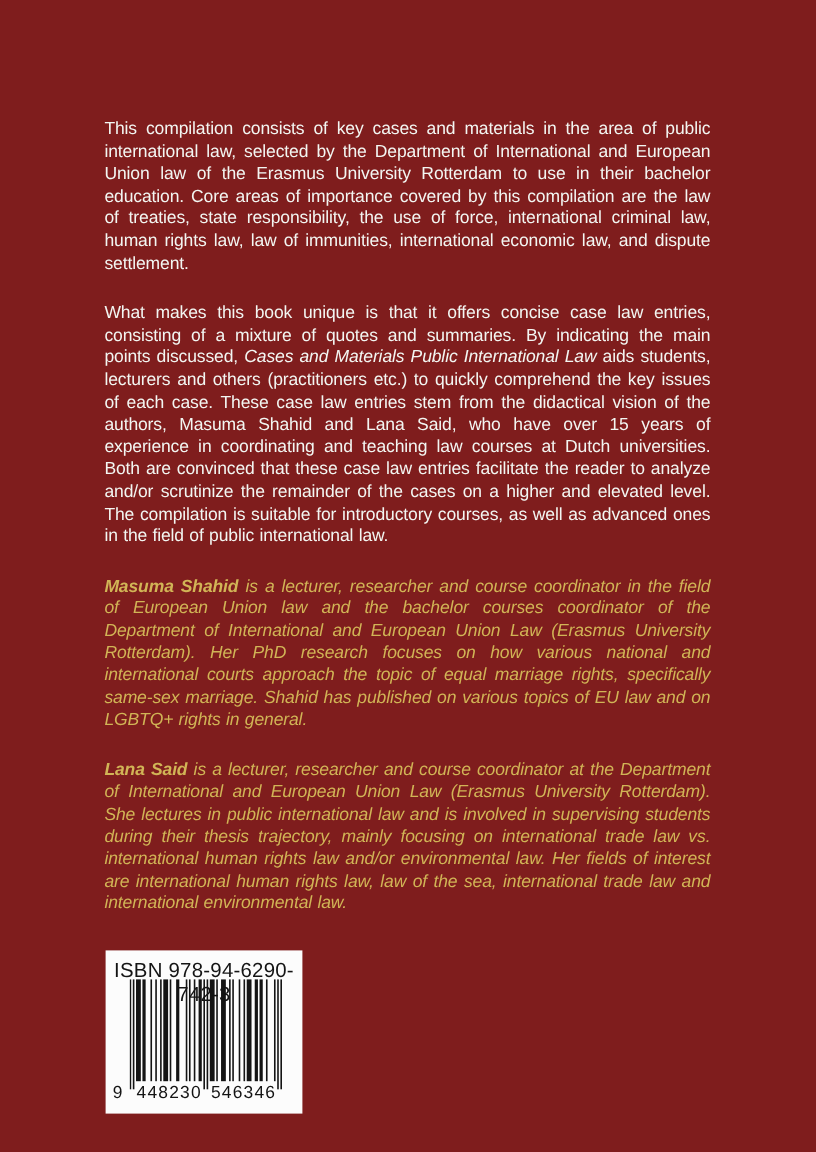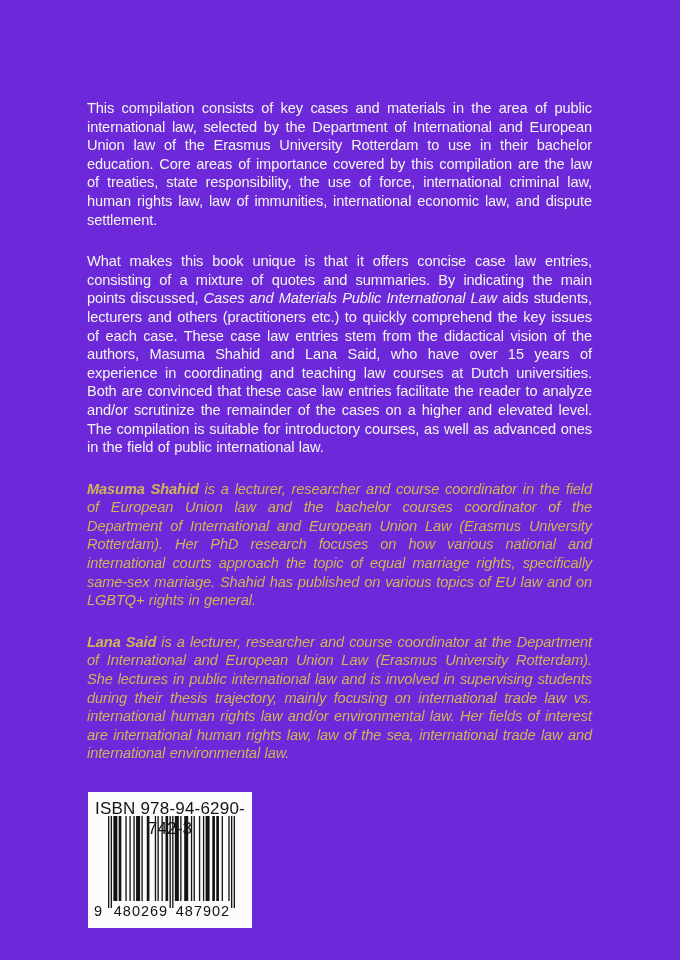--- a/index.html
+++ b/index.html
@@ -1,20 +1,20 @@
 <!DOCTYPE html>
 <html><head>
 <meta charset="utf-8">
 <style>
   html, body { margin: 0; padding: 0; background: #ffffff; }
   .cover {
     position: relative;
     width: 680px;
     height: 960px;
-    background: #6d28d9;
+    background: #7f1d1d;
     overflow: hidden;
     font-family: "Liberation Sans", sans-serif;
   }
   .text-block {
     position: absolute;
     left: 87px;
     top: 99px;
     width: 505px;
   }
   .text-block p {
@@ -112,17 +112,17 @@
         <rect x="71" y="0" width="1" height="85"></rect>
         <rect x="73" y="0" width="3" height="85"></rect>
         <rect x="78" y="0" width="2" height="85"></rect>
         <rect x="81" y="0" width="2" height="85"></rect>
         <rect x="85" y="0" width="1" height="85"></rect>
         <rect x="90" y="0" width="1" height="85"></rect>
         <rect x="92" y="0" width="1" height="92"></rect>
         <rect x="94" y="0" width="1" height="92"></rect>
       </svg>
     <span class="bc-d bc-first">9</span>
-    <span class="bc-d bc-g1">480269</span>
-    <span class="bc-d bc-g2">487902</span>
+    <span class="bc-d bc-g1">448230</span>
+    <span class="bc-d bc-g2">546346</span>
   </div>
 
 </div>
 
 </body></html>

